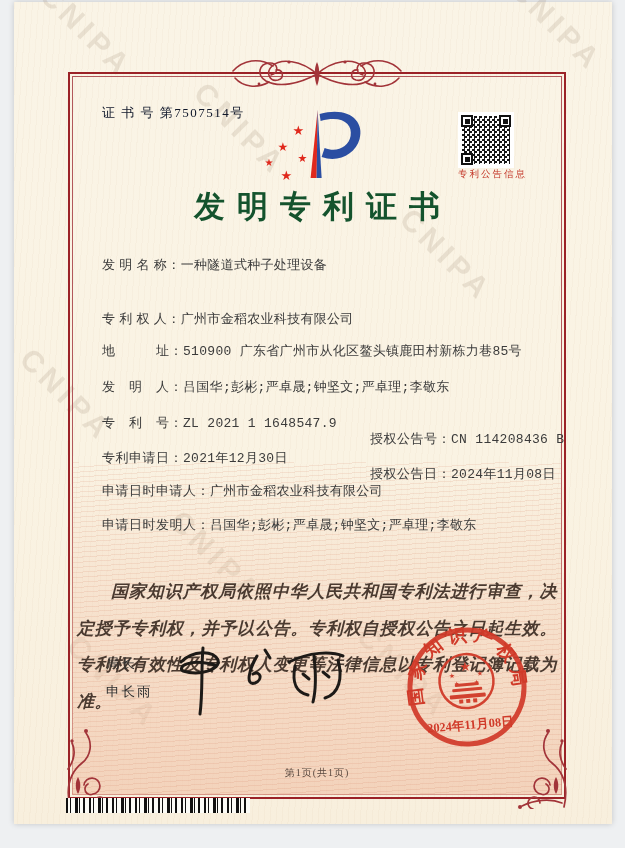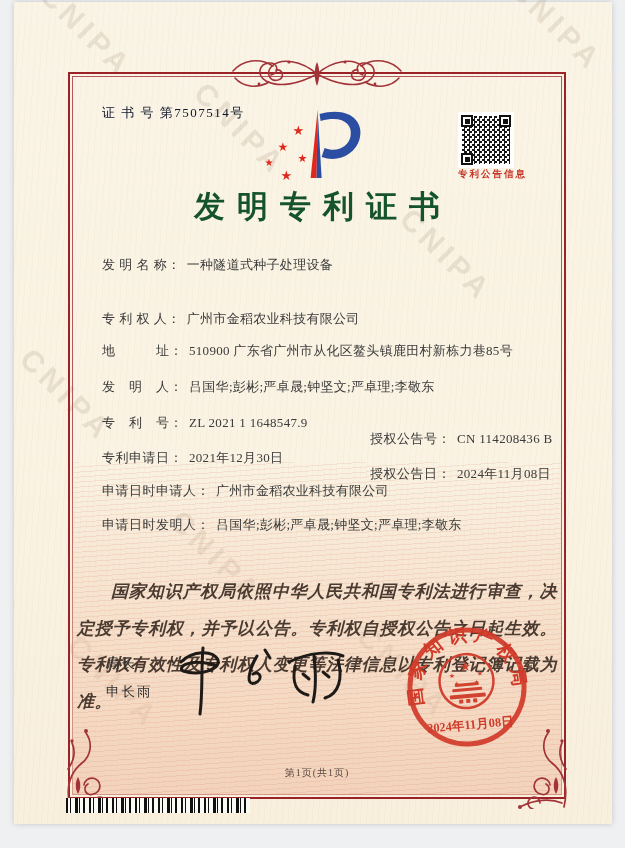--- a/index.html
+++ b/index.html
@@ -46,28 +46,28 @@
     position:relative;width:52px;height:52px;margin:0 auto;background:#fff;
     box-shadow:0 0 0 2px #fff;
   }
   .qr-noise{
     position:absolute;inset:2px;
     background:conic-gradient(#161616 25%,#fdfdfd 0 50%,#161616 0 75%,#fdfdfd 0) 0 0/5px 5px;
   }
   .finder{position:absolute;width:12px;height:12px;border:2.5px solid #111;background:#fff;box-sizing:border-box;}
   .finder::after{content:"";position:absolute;inset:1.5px;background:#111;}
   .finder.tl{left:1px;top:1px}.finder.tr{right:1px;top:1px}.finder.bl{left:1px;bottom:1px}
-  .qr-caption{margin-top:2px;font-size:9.5px;font-weight:bold;color:#c23425;letter-spacing:2px;white-space:nowrap;}
+  .qr-caption{margin-top:2px;font-size:9.5px;font-weight:normal;color:#c23425;letter-spacing:2px;white-space:nowrap;}
   .title{
     position:absolute;left:0;right:0;top:112px;text-align:center;
     font-size:31px;font-weight:bold;color:#14532d;letter-spacing:12px;text-indent:12px;
   }
   .row{position:absolute;left:32px;right:20px;font-size:13px;color:#3b3b3b;white-space:nowrap;}
   .row .lab{letter-spacing:.5px;}
-  .row .val{margin-left:6px;letter-spacing:.3px;}
+  .row .val{letter-spacing:.3px;font-family:Liberation Mono, monospace;}
   .col2{position:absolute;left:268px;top:16px;}
   .r1{top:182px}.r2{top:236px}.r3{top:268px}.r4{top:304px}
   .r5{top:340px}.r6{top:375px}.r7{top:408px}.r8{top:442px}
   .declaration{
     position:absolute;left:7px;right:7px;top:500px;
     font-size:17px;font-style:italic;color:#4a3a30;line-height:2.15;
     text-align:justify;text-indent:2em;letter-spacing:.5px;font-weight:bold;
   }
   .signer{position:absolute;left:36px;top:576px;font-size:13.5px;color:#2f2f2f;line-height:2.1;letter-spacing:2px;}
   .signature{position:absolute;left:95px;top:560px;}

